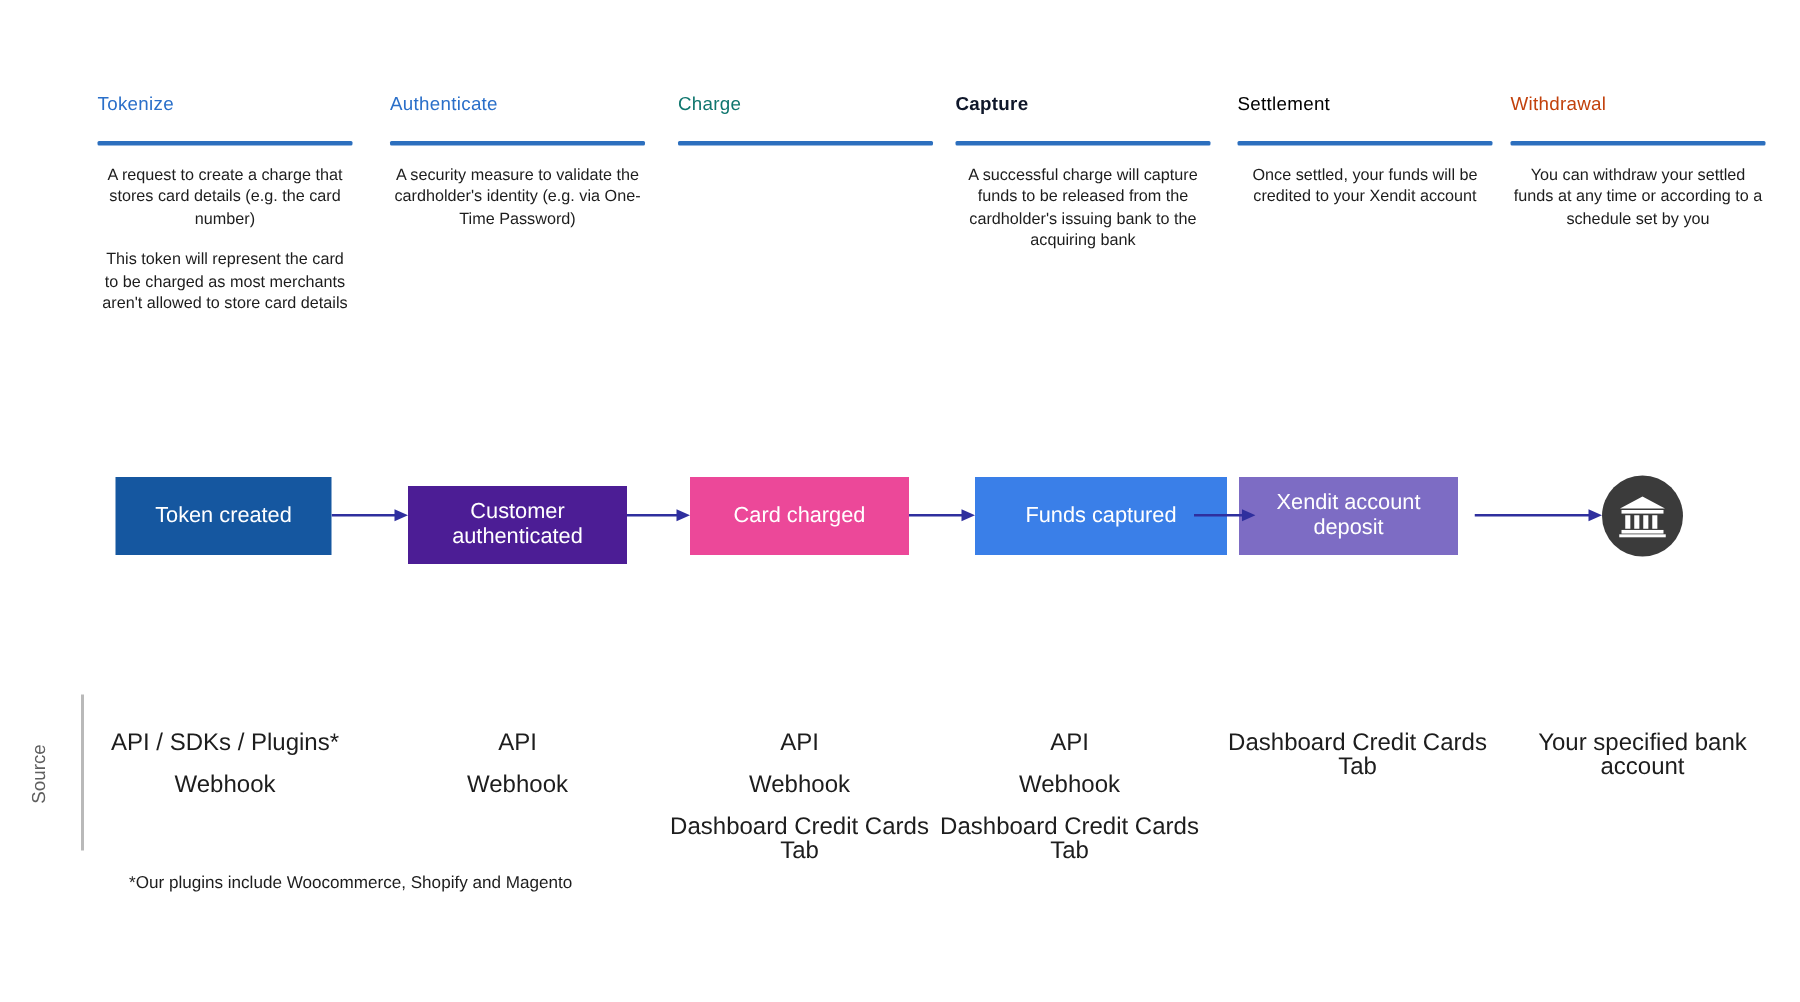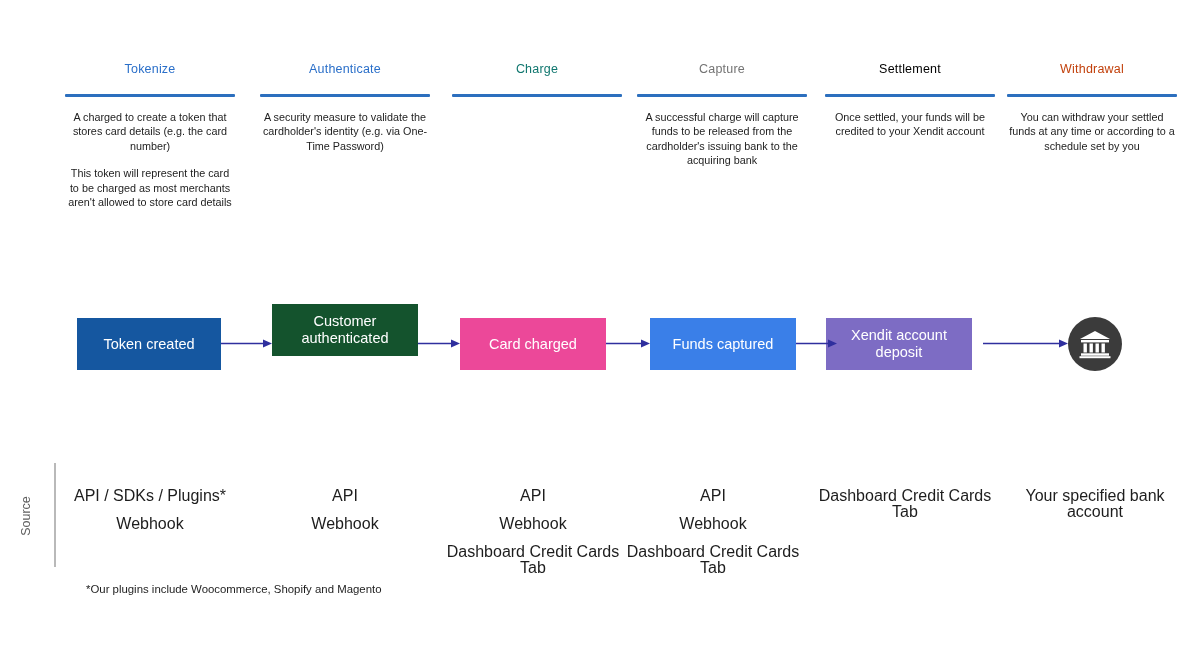--- a/index.html
+++ b/index.html
@@ -17,21 +17,20 @@
     background: #ffffff;
   }
 
   
   .col {
     position: absolute;
     top: 60px;
     width: 170px;
   }
   .col-title {
-    text-align: center;
     font-size: 12.5px;
     color: #2a6fc9;
     letter-spacing: 0.2px;
     line-height: 18px;
     height: 18px;
   }
   .col-rule {
     margin-top: 16px;
     height: 2.5px;
     background: #2c6fbe;
@@ -125,40 +124,40 @@
 </style>
 </head>
 <body>
 
 <div id="canvas">
 
   <div class="col" style="left:65px">
     <div class="col-title" style="color: rgb(42, 111, 201);">Tokenize</div>
     <div class="col-rule" style="background: rgb(44, 111, 190);"></div>
     <div class="col-desc">
-      <p>A charged to create a token that stores card details (e.g. the card number)</p>
+      <p>A request to create a charge that stores card details (e.g. the card number)</p>
       <p>This token will represent the card to be charged as most merchants aren't allowed to store card details</p>
     </div>
   </div>
 
   <div class="col" style="left:260px">
     <div class="col-title" style="color: rgb(42, 111, 201);">Authenticate</div>
     <div class="col-rule" style="background: rgb(44, 111, 190);"></div>
     <div class="col-desc">
       <p>A security measure to validate the cardholder's identity (e.g. via One-Time Password)</p>
     </div>
   </div>
 
   <div class="col" style="left:452px">
     <div class="col-title" style="color: #0f766e;">Charge</div>
     <div class="col-rule" style="background: rgb(44, 111, 190);"></div>
   </div>
 
   <div class="col" style="left:637px">
-    <div class="col-title" style="color: #737373;">Capture</div>
+    <div class="col-title" style="color: #0f172a; font-weight: bold;">Capture</div>
     <div class="col-rule" style="background: rgb(44, 111, 190);"></div>
     <div class="col-desc">
       <p>A successful charge will capture funds to be released from the cardholder's issuing bank to the acquiring bank</p>
     </div>
   </div>
 
   <div class="col" style="left:825px">
     <div class="col-title" style="color: #000000;">Settlement</div>
     <div class="col-rule" style="background: rgb(44, 111, 190);"></div>
     <div class="col-desc">
@@ -171,29 +170,29 @@
     <div class="col-rule" style="background: rgb(44, 111, 190);"></div>
     <div class="col-desc">
       <p>You can withdraw your settled funds at any time or according to a schedule set by you</p>
     </div>
   </div>
 
   <div class="flow-box" style="left: 77px; top: 318px; width: 144px; background: rgb(21, 87, 160);">
     <span>Token created</span>
   </div>
 
-  <div class="flow-box" style="left: 272px; top: 304px; width: 146px; background: #14532d;">
+  <div class="flow-box" style="left: 272px; top: 324px; width: 146px; background: #4c1d95;">
     <span>Customer authenticated</span>
   </div>
 
   <div class="flow-box" style="left: 460px; top: 318px; width: 146px; background: #ec4899;">
     <span>Card charged</span>
   </div>
 
-  <div class="flow-box" style="left: 650px; top: 318px; width: 146px; background: rgb(58, 127, 232);">
+  <div class="flow-box" style="left: 650px; top: 318px; width: 168px; background: rgb(58, 127, 232);">
     <span>Funds captured</span>
   </div>
 
   <div class="flow-box" style="left: 826px; top: 318px; width: 146px; background: rgb(125, 108, 196);">
     <span>Xendit account deposit</span>
   </div>
 
   <div class="arrow" style="left:221px; width:51px;">
     <svg width="51" height="11" viewBox="0 0 51 11">
         <line x1="0" y1="5.5" x2="43" y2="5.5" stroke="#2f2f9e" stroke-width="1.6"></line>

